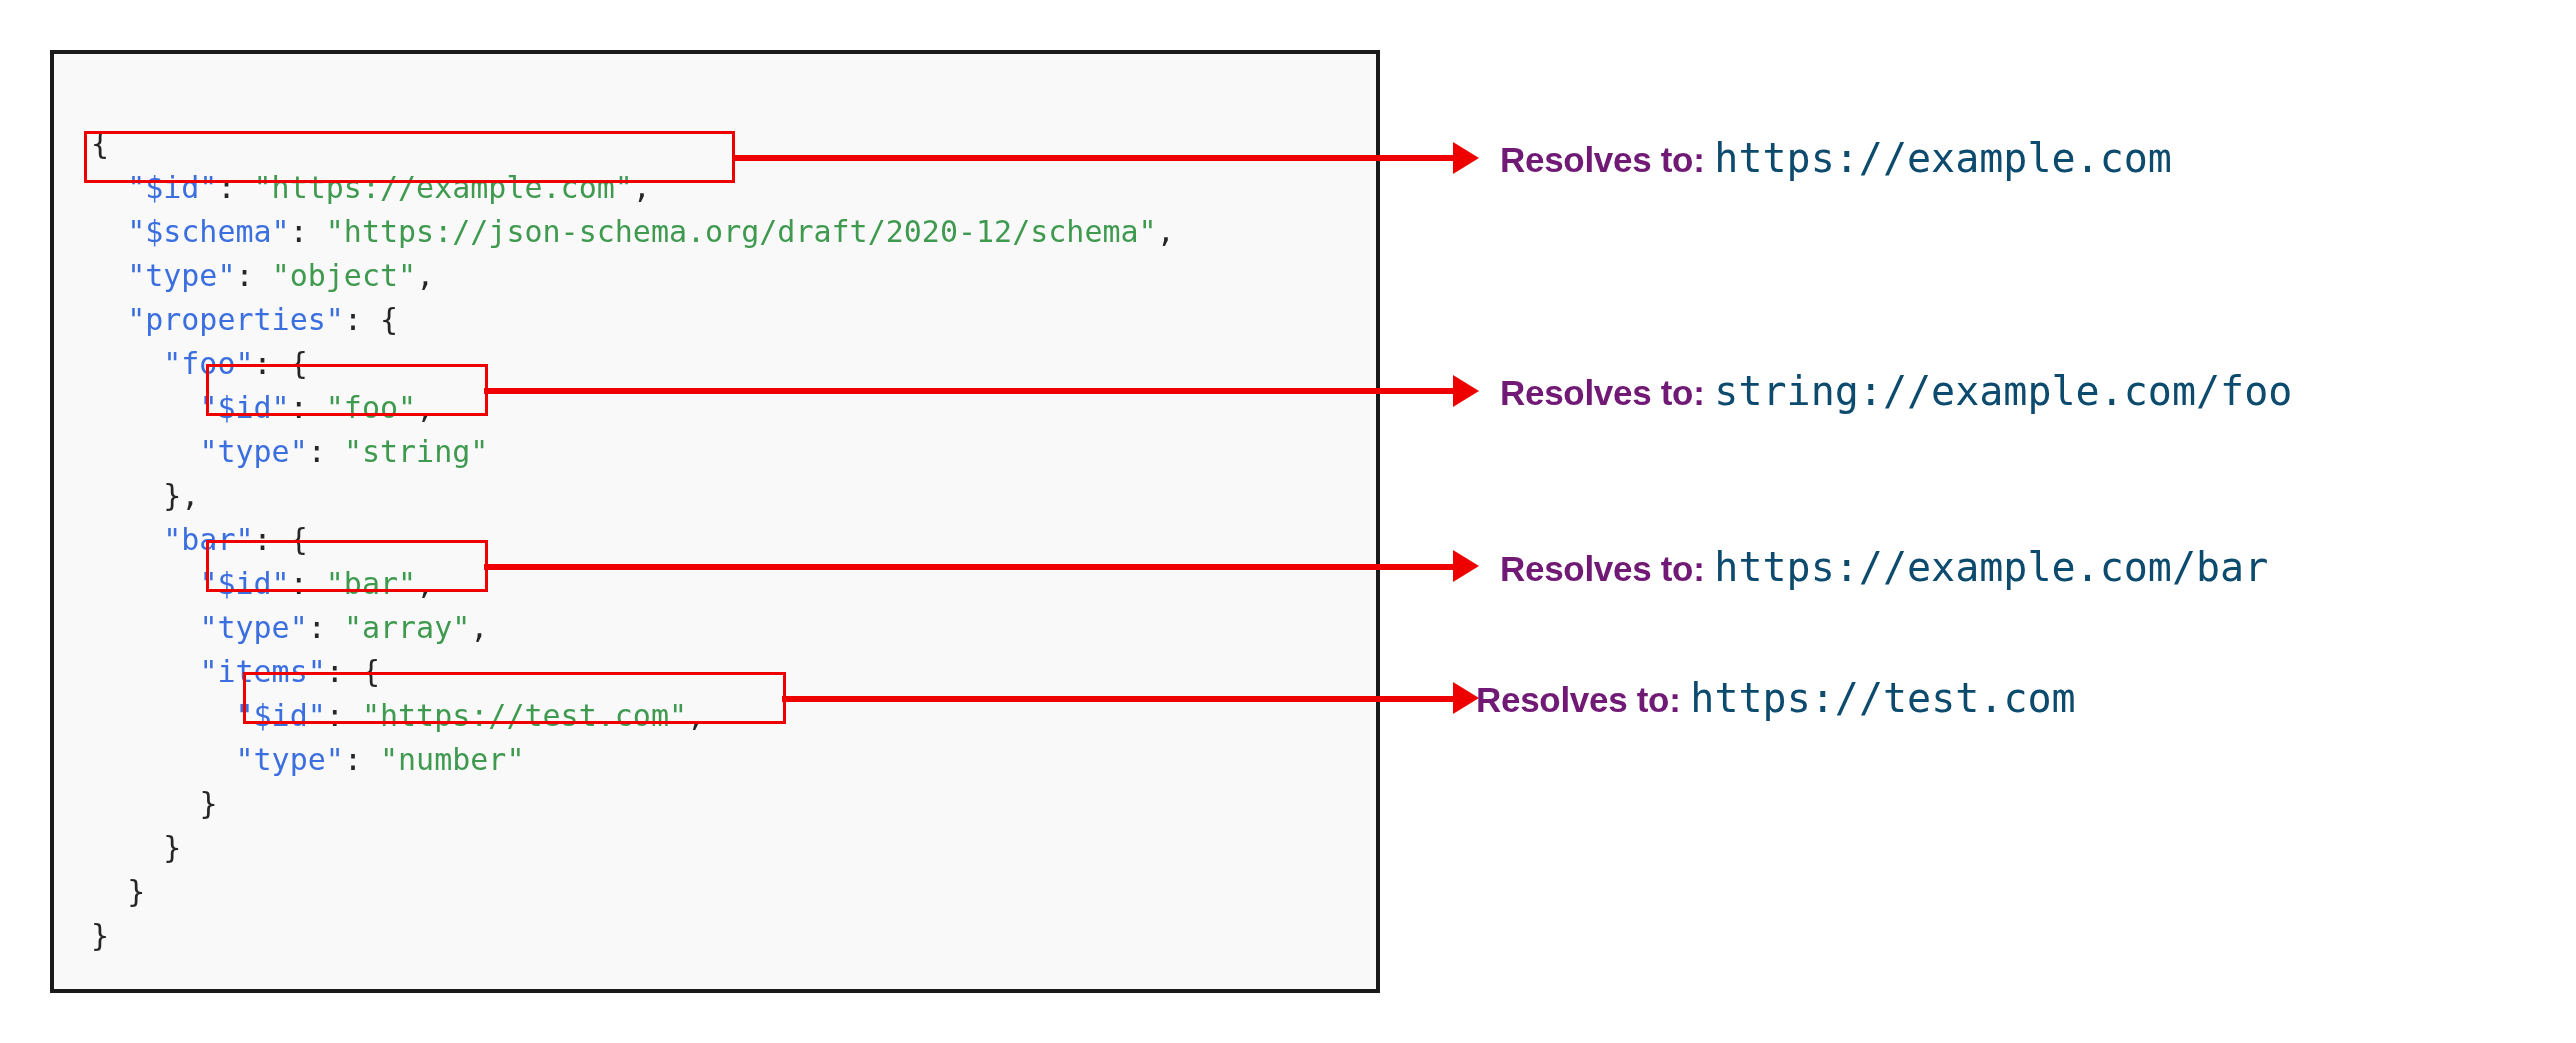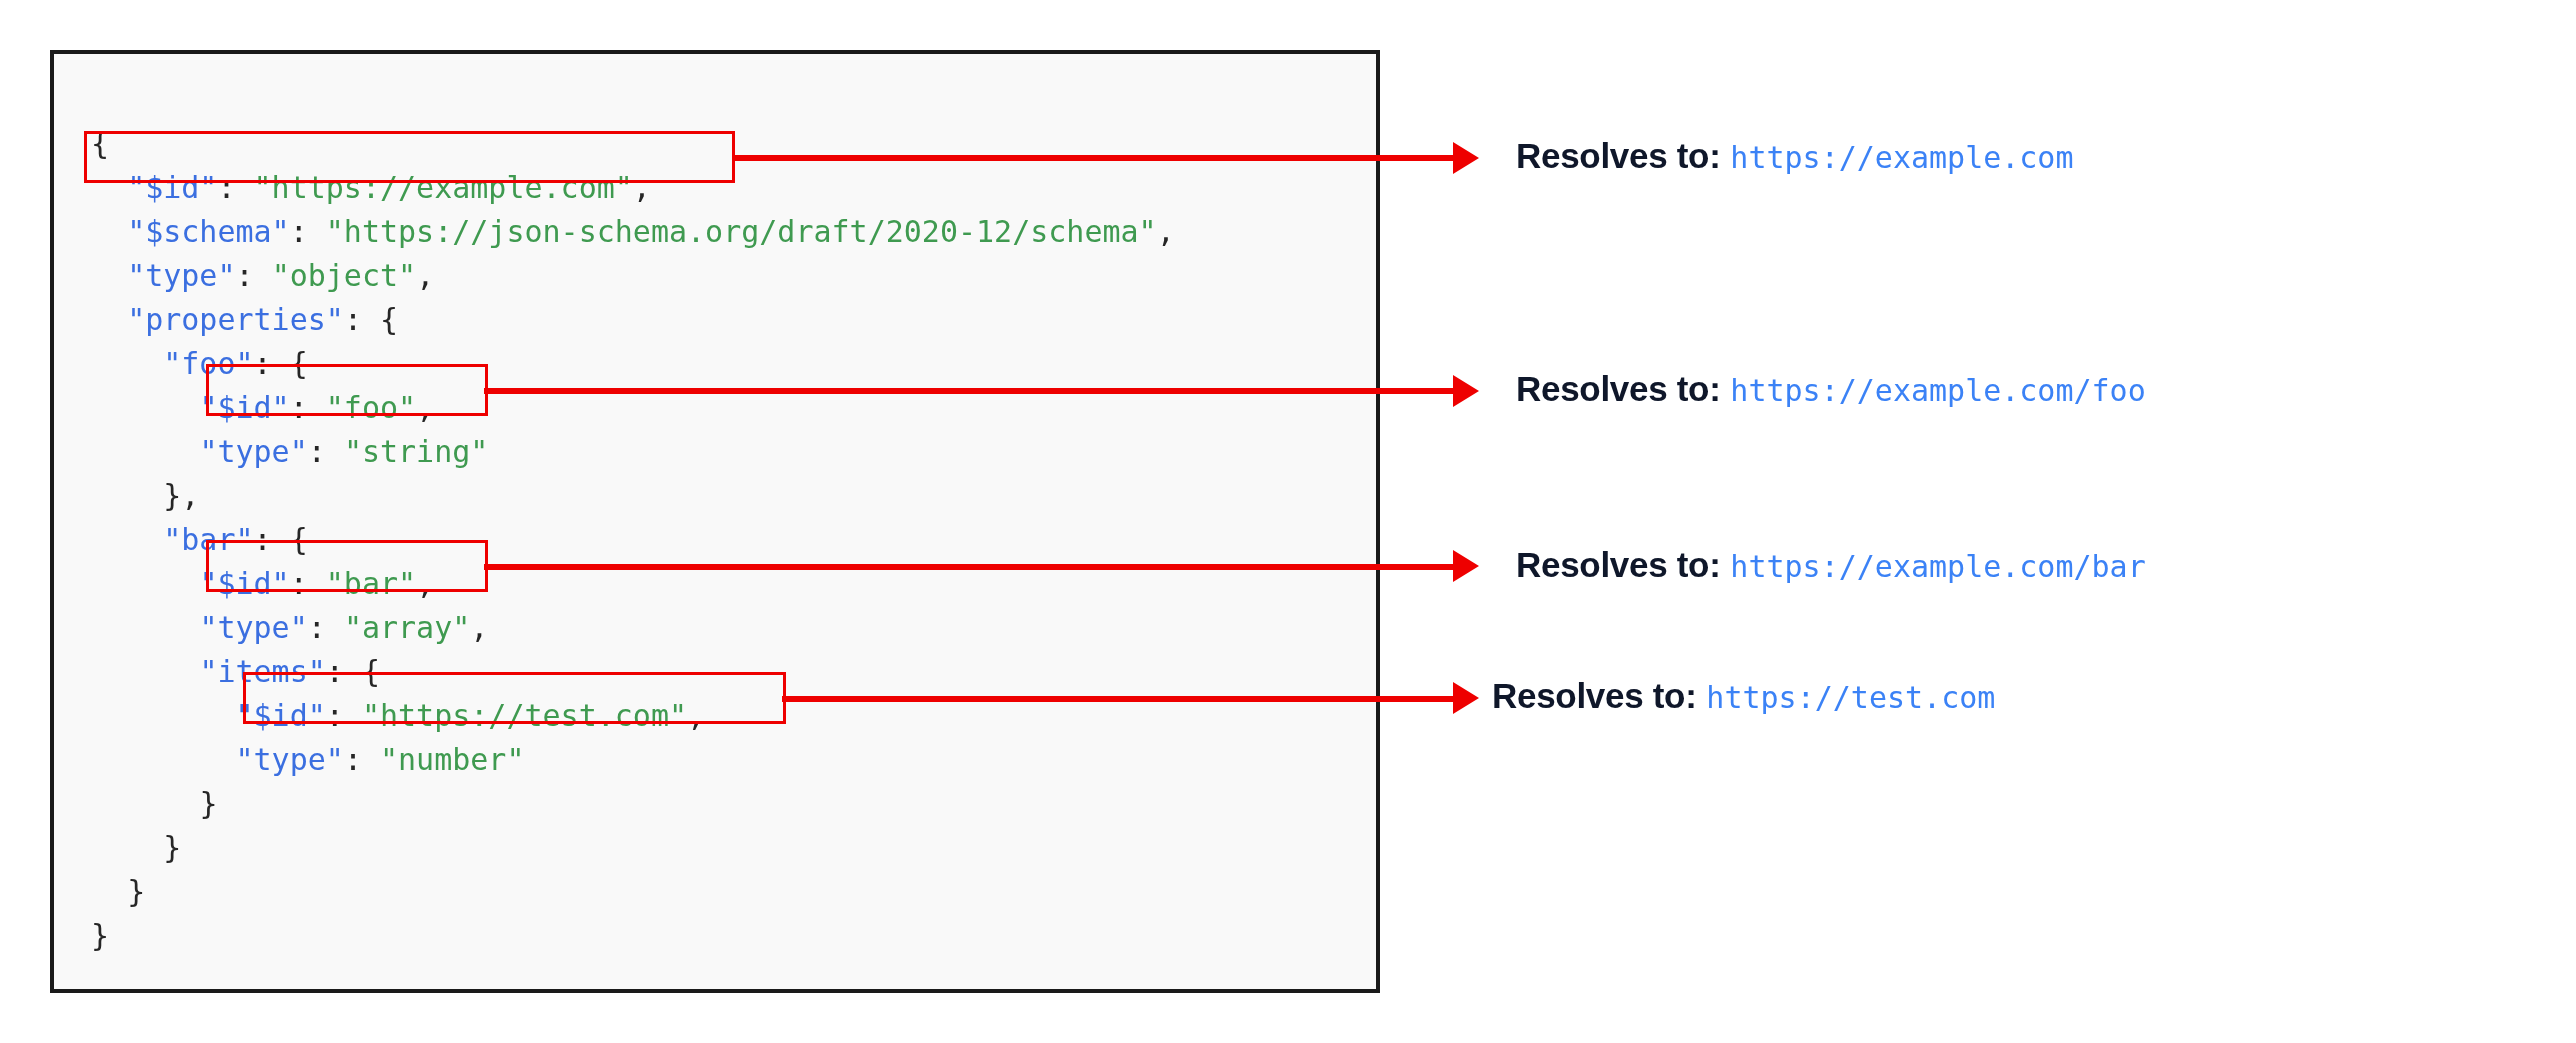--- a/index.html
+++ b/index.html
@@ -70,47 +70,46 @@
   
   .resolve {
     position: absolute;
     white-space: nowrap;
     line-height: 1;
   }
   .resolve-label {
     font-family: "Liberation Sans", sans-serif;
     font-weight: bold;
     font-size: 35px;
-    color: #0f172a;
+    color: #701a75;
     letter-spacing: -0.3px;
-    margin-left: 16px;
   }
   .resolve-url {
     font-family: "DejaVu Sans Mono", "Liberation Mono", monospace;
-    font-size: 30px;
-    color: #3b82f6;
+    font-size: 40px;
+    color: #0c4a6e;
     margin-left: 9.8px;
   }
 </style>
 </head>
 <body>
 
 <div id="code-panel">
   <pre id="code-block"><span class="ln"><span class="p">{</span></span><span class="ln">  <span class="k">"$id"</span><span class="p">: </span><span class="s">"https://example.com"</span><span class="p">,</span></span><span class="ln">  <span class="k">"$schema"</span><span class="p">: </span><span class="s">"https://json-schema.org/draft/2020-12/schema"</span><span class="p">,</span></span><span class="ln">  <span class="k">"type"</span><span class="p">: </span><span class="s">"object"</span><span class="p">,</span></span><span class="ln">  <span class="k">"properties"</span><span class="p">: {</span></span><span class="ln">    <span class="k">"foo"</span><span class="p">: {</span></span><span class="ln">      <span class="k">"$id"</span><span class="p">: </span><span class="s">"foo"</span><span class="p">,</span></span><span class="ln">      <span class="k">"type"</span><span class="p">: </span><span class="s">"string"</span></span><span class="ln">    <span class="p">},</span></span><span class="ln">    <span class="k">"bar"</span><span class="p">: {</span></span><span class="ln">      <span class="k">"$id"</span><span class="p">: </span><span class="s">"bar"</span><span class="p">,</span></span><span class="ln">      <span class="k">"type"</span><span class="p">: </span><span class="s">"array"</span><span class="p">,</span></span><span class="ln">      <span class="k">"items"</span><span class="p">: {</span></span><span class="ln">        <span class="k">"$id"</span><span class="p">: </span><span class="s">"https://test.com"</span><span class="p">,</span></span><span class="ln">        <span class="k">"type"</span><span class="p">: </span><span class="s">"number"</span></span><span class="ln">      <span class="p">}</span></span><span class="ln">    <span class="p">}</span></span><span class="ln">  <span class="p">}</span></span><span class="ln"><span class="p">}</span></span></pre>
 </div>
 
 <div id="overlay-layer">
     <div class="hl" style="left: 84px; top: 131px; width: 651px; height: 52px;"></div>
     <div class="arrow-line" style="left: 732px; top: 155px; width: 721px;"></div>
     <div class="arrow-head" style="left: 1453px; top: 142px;"></div>
     <div class="resolve" style="left: 1500px; top: 138px;"><span class="resolve-label">Resolves to:</span><span class="resolve-url">https://example.com</span></div>
     <div class="hl" style="left: 206px; top: 364px; width: 282px; height: 52px;"></div>
     <div class="arrow-line" style="left: 484px; top: 388px; width: 969px;"></div>
     <div class="arrow-head" style="left: 1453px; top: 375px;"></div>
-    <div class="resolve" style="left: 1500px; top: 371px;"><span class="resolve-label">Resolves to:</span><span class="resolve-url">https://example.com/foo</span></div>
+    <div class="resolve" style="left: 1500px; top: 371px;"><span class="resolve-label">Resolves to:</span><span class="resolve-url">string://example.com/foo</span></div>
     <div class="hl" style="left: 206px; top: 540px; width: 282px; height: 52px;"></div>
     <div class="arrow-line" style="left: 484px; top: 564px; width: 969px;"></div>
     <div class="arrow-head" style="left: 1453px; top: 550px;"></div>
     <div class="resolve" style="left: 1500px; top: 547px; text-align: center;"><span class="resolve-label">Resolves to:</span><span class="resolve-url">https://example.com/bar</span></div>
     <div class="hl" style="left: 243px; top: 672px; width: 543px; height: 52px;"></div>
     <div class="arrow-line" style="left: 782px; top: 696px; width: 671px;"></div>
     <div class="arrow-head" style="left: 1453px; top: 682px;"></div>
     <div class="resolve" style="left: 1476px; top: 678px;"><span class="resolve-label">Resolves to:</span><span class="resolve-url">https://test.com</span></div>
   </div>
 

